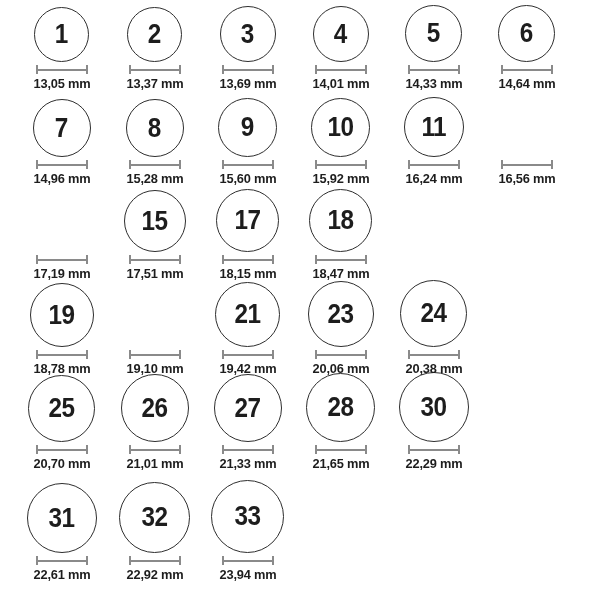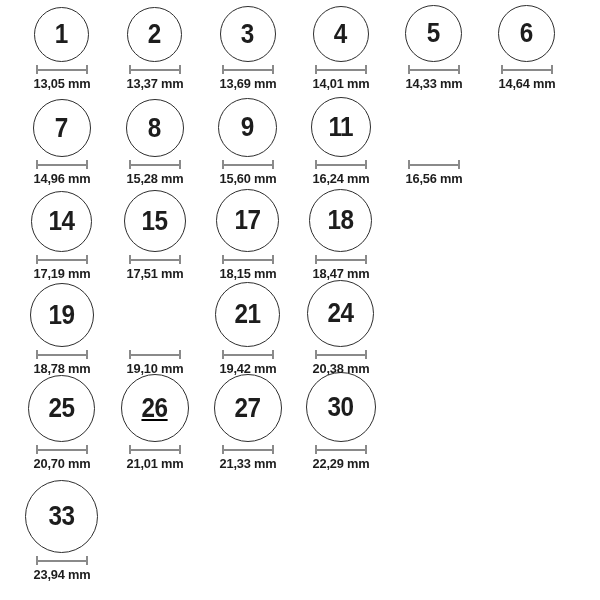--- a/index.html
+++ b/index.html
@@ -192,20 +192,31 @@
       <span class="num" style="color: rgb(29, 29, 29);">9</span>
     </div>
     <div class="measure">
       <span class="tick left" style="background: rgb(138, 138, 138);"></span>
       <span class="line" style="background: rgb(138, 138, 138);"></span>
       <span class="tick right" style="background: rgb(138, 138, 138);"></span>
     </div>
     <span class="mm-label" style="color: rgb(29, 29, 29);">15,60 mm</span>
   </div>
 
+  <div class="cell">
+    <div class="circle" style="width: 59px; height: 59px; border-color: rgb(46, 46, 46);">
+      <span class="num" style="color: rgb(29, 29, 29);">10</span>
+    </div>
+    <div class="measure">
+      <span class="tick left" style="background: rgb(138, 138, 138);"></span>
+      <span class="line" style="background: rgb(138, 138, 138);"></span>
+      <span class="tick right" style="background: rgb(138, 138, 138);"></span>
+    </div>
+    <span class="mm-label" style="color: rgb(29, 29, 29);">15,92 mm</span>
+  </div>
 
   <div class="cell">
     <div class="circle" style="width: 60px; height: 60px; border-color: rgb(46, 46, 46);">
       <span class="num" style="color: rgb(29, 29, 29);">11</span>
     </div>
     <div class="measure">
       <span class="tick left" style="background: rgb(138, 138, 138);"></span>
       <span class="line" style="background: rgb(138, 138, 138);"></span>
       <span class="tick right" style="background: rgb(138, 138, 138);"></span>
     </div>
@@ -217,23 +228,20 @@
       <span class="tick left" style="background: rgb(138, 138, 138);"></span>
       <span class="line" style="background: rgb(138, 138, 138);"></span>
       <span class="tick right" style="background: rgb(138, 138, 138);"></span>
     </div>
     <span class="mm-label" style="color: rgb(29, 29, 29);">16,56 mm</span>
   </div>
 </div>
     <div class="row">
 
   <div class="cell">
-    <div class="circle" style="width: 61px; height: 61px; border-color: rgb(46, 46, 46);">
-      <span class="num" style="color: rgb(29, 29, 29);">14</span>
-    </div>
     <div class="measure">
       <span class="tick left" style="background: rgb(138, 138, 138);"></span>
       <span class="line" style="background: rgb(138, 138, 138);"></span>
       <span class="tick right" style="background: rgb(138, 138, 138);"></span>
     </div>
     <span class="mm-label" style="color: rgb(29, 29, 29);">17,19 mm</span>
   </div>
 
   <div class="cell">
     <div class="circle" style="width: 62px; height: 62px; border-color: rgb(46, 46, 46);">
@@ -300,20 +308,31 @@
     </div>
     <div class="measure">
       <span class="tick left" style="background: rgb(138, 138, 138);"></span>
       <span class="line" style="background: rgb(138, 138, 138);"></span>
       <span class="tick right" style="background: rgb(138, 138, 138);"></span>
     </div>
     <span class="mm-label" style="color: rgb(29, 29, 29);">19,42 mm</span>
   </div>
 
 
+  <div class="cell">
+    <div class="circle" style="width: 66px; height: 66px; border-color: rgb(46, 46, 46);">
+      <span class="num" style="color: rgb(29, 29, 29);">23</span>
+    </div>
+    <div class="measure">
+      <span class="tick left" style="background: rgb(138, 138, 138);"></span>
+      <span class="line" style="background: rgb(138, 138, 138);"></span>
+      <span class="tick right" style="background: rgb(138, 138, 138);"></span>
+    </div>
+    <span class="mm-label" style="color: rgb(29, 29, 29);">20,06 mm</span>
+  </div>
 
   <div class="cell">
     <div class="circle" style="width: 67px; height: 67px; border-color: rgb(46, 46, 46);">
       <span class="num" style="color: rgb(29, 29, 29);">24</span>
     </div>
     <div class="measure">
       <span class="tick left" style="background: rgb(138, 138, 138);"></span>
       <span class="line" style="background: rgb(138, 138, 138);"></span>
       <span class="tick right" style="background: rgb(138, 138, 138);"></span>
     </div>
@@ -327,21 +346,21 @@
     </div>
     <div class="measure">
       <span class="tick left" style="background: rgb(138, 138, 138);"></span>
       <span class="line" style="background: rgb(138, 138, 138);"></span>
       <span class="tick right" style="background: rgb(138, 138, 138);"></span>
     </div>
     <span class="mm-label" style="color: rgb(29, 29, 29);">20,70 mm</span>
   </div>
 
   <div class="cell">
-    <div class="circle" style="width: 68px; height: 68px; border-color: rgb(46, 46, 46); text-decoration: underline;">
+    <div class="circle" style="width: 68px; height: 68px; border-color: rgb(46, 46, 46);">
       <span class="num" style="color: rgb(29, 29, 29);">26</span>
     </div>
     <div class="measure">
       <span class="tick left" style="background: rgb(138, 138, 138);"></span>
       <span class="line" style="background: rgb(138, 138, 138);"></span>
       <span class="tick right" style="background: rgb(138, 138, 138);"></span>
     </div>
     <span class="mm-label" style="color: rgb(29, 29, 29);">21,01 mm</span>
   </div>
 
@@ -350,36 +369,69 @@
       <span class="num" style="color: rgb(29, 29, 29);">27</span>
     </div>
     <div class="measure">
       <span class="tick left" style="background: rgb(138, 138, 138);"></span>
       <span class="line" style="background: rgb(138, 138, 138);"></span>
       <span class="tick right" style="background: rgb(138, 138, 138);"></span>
     </div>
     <span class="mm-label" style="color: rgb(29, 29, 29);">21,33 mm</span>
   </div>
 
+  <div class="cell">
+    <div class="circle" style="width: 69px; height: 69px; border-color: rgb(46, 46, 46);">
+      <span class="num" style="color: rgb(29, 29, 29);">28</span>
+    </div>
+    <div class="measure">
+      <span class="tick left" style="background: rgb(138, 138, 138);"></span>
+      <span class="line" style="background: rgb(138, 138, 138);"></span>
+      <span class="tick right" style="background: rgb(138, 138, 138);"></span>
+    </div>
+    <span class="mm-label" style="color: rgb(29, 29, 29);">21,65 mm</span>
+  </div>
 
 
   <div class="cell">
     <div class="circle" style="width: 70px; height: 70px; border-color: rgb(46, 46, 46);">
       <span class="num" style="color: rgb(29, 29, 29);">30</span>
     </div>
     <div class="measure">
       <span class="tick left" style="background: rgb(138, 138, 138);"></span>
       <span class="line" style="background: rgb(138, 138, 138);"></span>
       <span class="tick right" style="background: rgb(138, 138, 138);"></span>
     </div>
     <span class="mm-label" style="color: rgb(29, 29, 29);">22,29 mm</span>
   </div>
 </div>
     <div class="row">
-
+  <div class="cell">
+    <div class="circle" style="width: 70px; height: 70px; border-color: rgb(46, 46, 46);">
+      <span class="num" style="color: rgb(29, 29, 29);">31</span>
+    </div>
+    <div class="measure">
+      <span class="tick left" style="background: rgb(138, 138, 138);"></span>
+      <span class="line" style="background: rgb(138, 138, 138);"></span>
+      <span class="tick right" style="background: rgb(138, 138, 138);"></span>
+    </div>
+    <span class="mm-label" style="color: rgb(29, 29, 29);">22,61 mm</span>
+  </div>
+
+  <div class="cell">
+    <div class="circle" style="width: 71px; height: 71px; border-color: rgb(46, 46, 46);">
+      <span class="num" style="color: rgb(29, 29, 29);">32</span>
+    </div>
+    <div class="measure">
+      <span class="tick left" style="background: rgb(138, 138, 138);"></span>
+      <span class="line" style="background: rgb(138, 138, 138);"></span>
+      <span class="tick right" style="background: rgb(138, 138, 138);"></span>
+    </div>
+    <span class="mm-label" style="color: rgb(29, 29, 29);">22,92 mm</span>
+  </div>
 
   <div class="cell">
     <div class="circle" style="width: 73px; height: 73px; border-color: rgb(46, 46, 46); align-items: center;">
       <span class="num" style="color: rgb(29, 29, 29);">33</span>
     </div>
     <div class="measure">
       <span class="tick left" style="background: rgb(138, 138, 138);"></span>
       <span class="line" style="background: rgb(138, 138, 138);"></span>
       <span class="tick right" style="background: rgb(138, 138, 138);"></span>
     </div>

